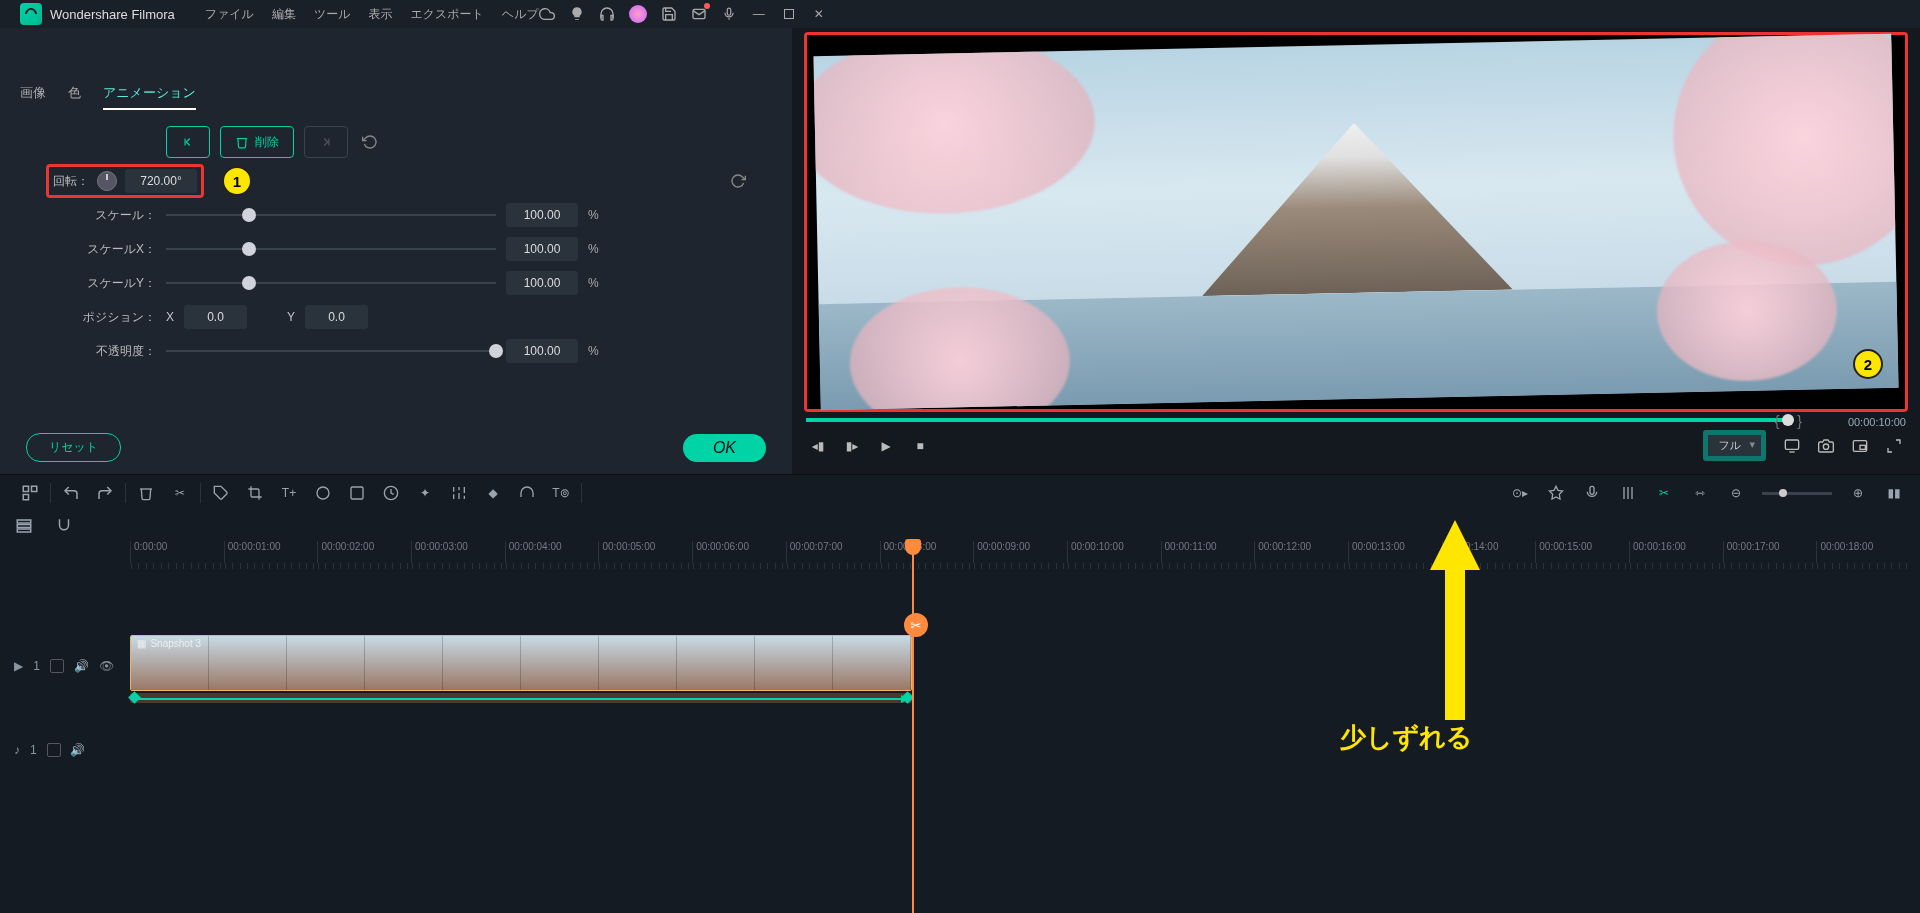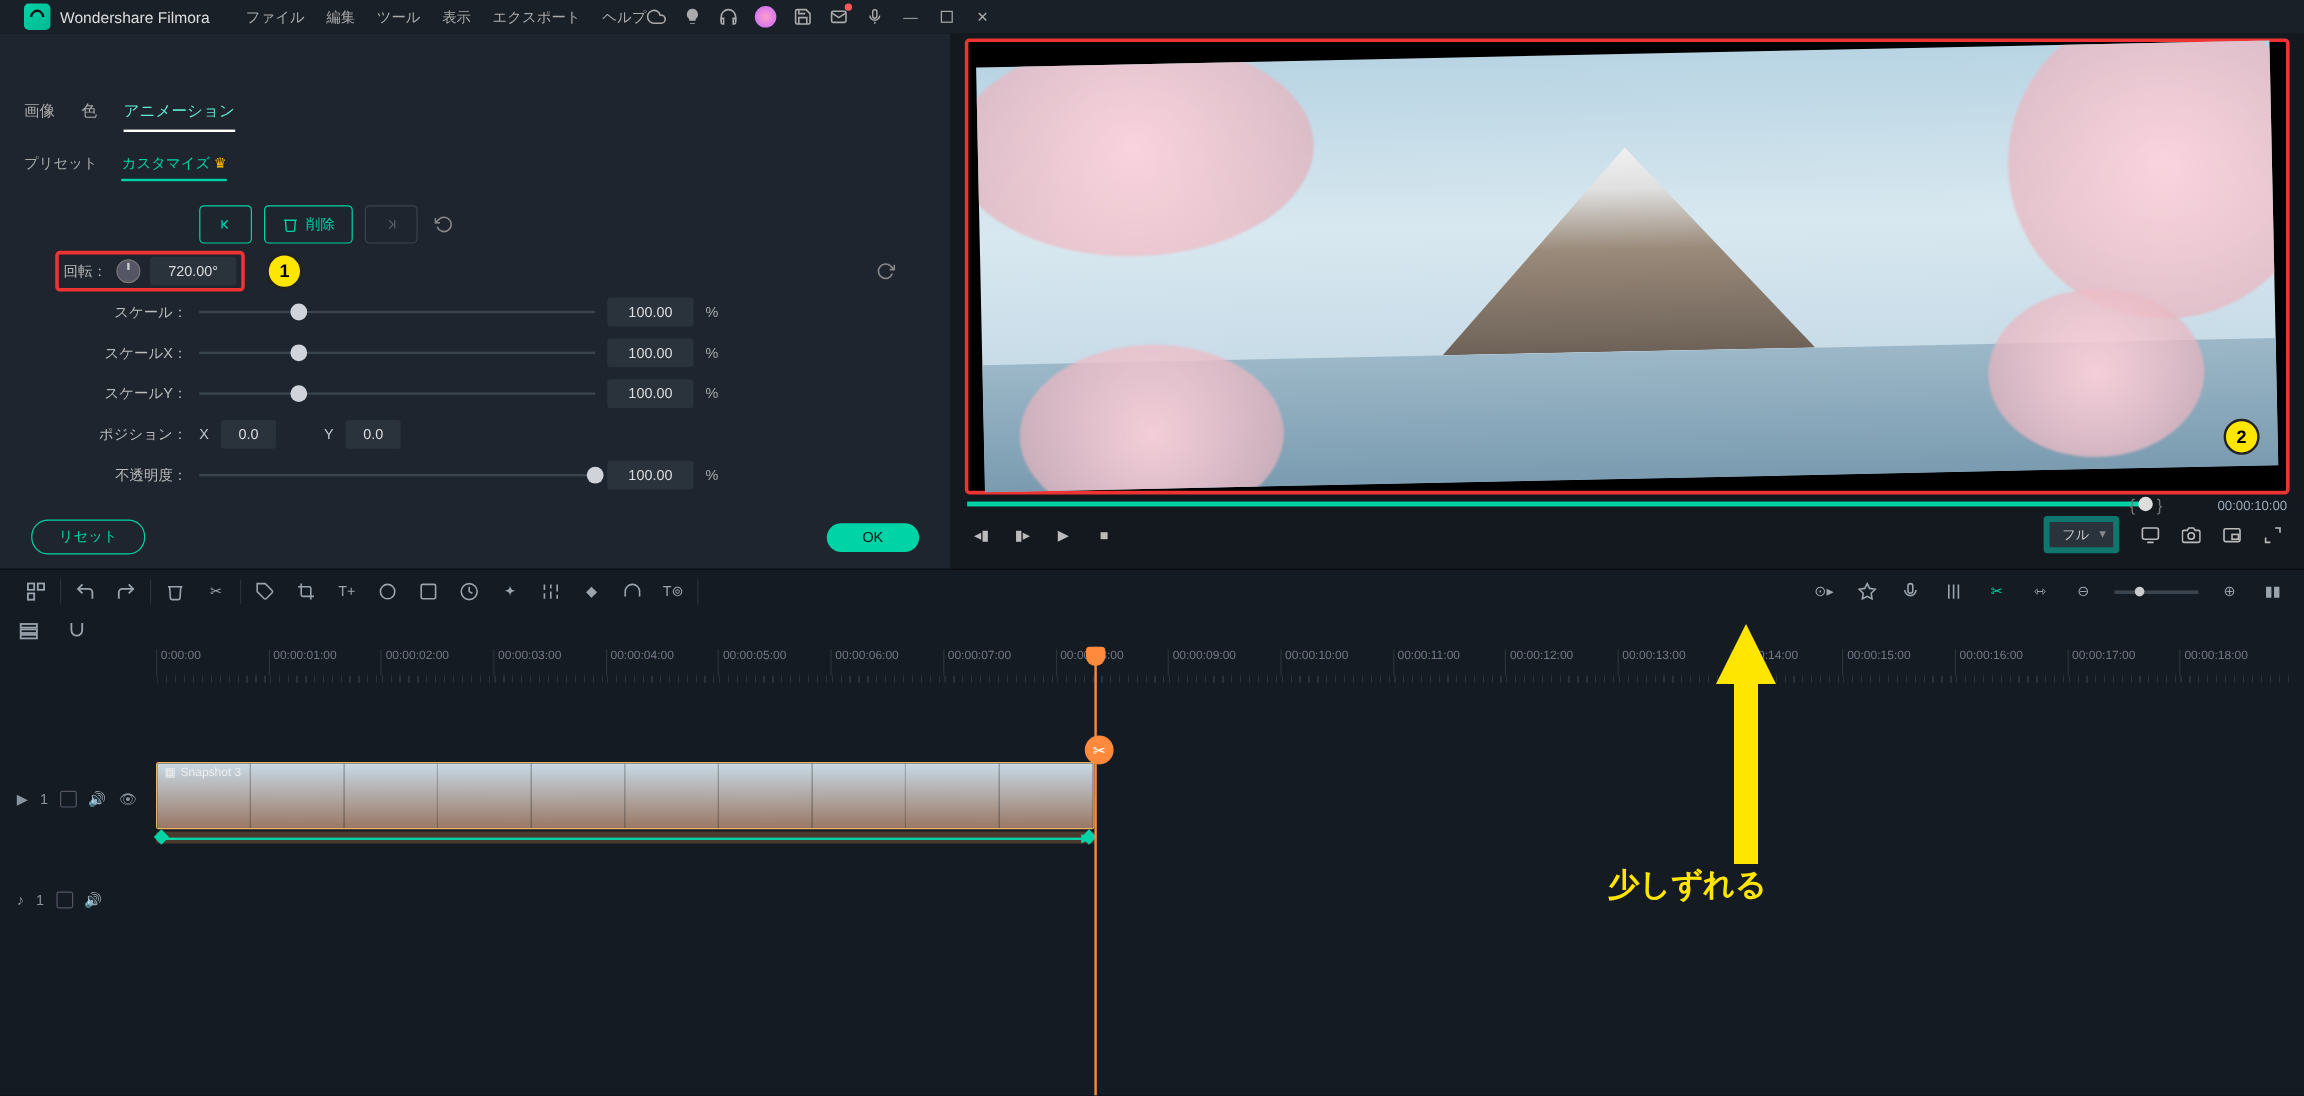--- a/index.html
+++ b/index.html
@@ -42,35 +42,35 @@
 .kfbtn.dis{ border-color:#3a444f; color:#556;}
 .kfbtn.sq{ width:44px; padding:0;}
 .reset-ico{ color:#888; margin-left:4px; cursor:pointer;}
 
 
 .prow{ display:flex; align-items:center; height:34px; gap:10px; padding-left:30px;}
 .plabel{ width:110px; text-align:right; color:#bbb; font-size:12px;}
 .rotknob{ width:20px; height:20px; border-radius:50%; background:#556; border:1px solid #777; position:relative;}
 .rotknob::after{content:"";position:absolute;top:2px;left:50%;width:2px;height:6px;background:#ccc;transform:translateX(-50%);}
 .valbox{ background:#2a323c; border:none; color:#ddd; width:72px; height:24px; text-align:center; border-radius:3px; font-size:12px;}
-.valbox.sm{ width:46px;}
+.valbox.sm{ width:63px;}
 .unit{ color:#aaa; width:20px;}
 .slider{ flex:0 0 330px; height:20px; position:relative;}
 .slider .track{ position:absolute; top:50%; left:0; right:0; height:2px; background:#3a444f; transform:translateY(-50%);}
 .slider .thumb{ position:absolute; top:50%; width:14px; height:14px; background:#d0d4da; border-radius:50%; transform:translate(-50%,-50%);}
 .redbox{ border:3px solid #e33; border-radius:4px; padding:2px 4px; display:inline-flex; align-items:center; gap:8px;}
 .badge{ width:30px; height:30px; border-radius:50%; background:#ffe600; color:#000; font-weight:bold; display:flex; align-items:center; justify-content:center; font-size:15px; border:2px solid #222;}
 .redbox + .badge{ margin-left:8px;}
 .spacer{ flex:1;}
 .rot-reset{ color:#888; cursor:pointer; margin-right:30px;}
 
 
 .leftbar{ margin-top:auto; display:flex; align-items:center; padding:8px 10px 2px;}
 .btn-reset{ border:1px solid #00d4a6; color:#00d4a6; background:transparent; padding:5px 22px; border-radius:14px; font-size:12px; cursor:pointer;}
-.btn-ok{ background:#00d4a6; color:#0a0f14; border:none; padding:5px 30px; border-radius:14px; font-size:12px; cursor:pointer;}
+.btn-ok{ background:#00d4a6; color:#0a0f14; border:none; padding:5px 30px; border-radius:14px; font-size:16px; cursor:pointer;font-style:italic;}
 
 
 .preview-wrap{ position:relative; margin-top:4px; border:3px solid #e33; border-radius:4px; height:380px; background:#000;}
 .preview{ position:absolute; inset:10px; background:linear-gradient(180deg,#b8d4e3 0%,#d8e8f0 40%,#c8dce8 70%,#8fb4cc 100%); overflow:hidden; transform:rotate(-1.2deg);}
 .mtn{ position:absolute; bottom:30%; left:32%; width:36%; height:48%; background:linear-gradient(180deg,#f0f0f0 0%,#e0e0e0 20%,#9a8a7a 50%,#6e6258 100%); clip-path:polygon(50% 0%, 90% 100%, 10% 100%);}
 .water{ position:absolute; bottom:0; left:0; right:0; height:30%; background:linear-gradient(180deg,#9cb8c8,#7a9bb0);}
 .blossom{ position:absolute; background:radial-gradient(circle,rgba(255,210,220,.9),rgba(220,170,180,.7)); border-radius:50%; filter:blur(1px);}
 .badge2{ position:absolute; right:22px; bottom:30px; z-index:3;}
 .scrub{ height:4px; background:#2a323c; margin:6px 120px 2px 2px; position:relative;}
 .scrub .fill{ position:absolute; left:0; right:0; top:0; bottom:0; background:#00d4a6;}
@@ -185,24 +185,20 @@
   </div>
 </div>
 
 <div class="main">
 
   <div class="left">
     <div class="tabs1">
       <div class="tab">画像</div>
       <div class="tab">色</div>
       <div class="tab active">アニメーション</div>
-    </div>
-    <div class="tabs2">
-      <div class="tab">プリセット</div>
-      <div class="tab active"><span>カスタマイズ</span><span class="crown">♛</span></div>
     </div>
 
     <div class="kfrow">
       <div class="kfbtn sq">
           <svg width="14" height="14" viewBox="0 0 24 24" fill="none" stroke="currentColor" stroke-width="2">
             <polyline points="15 18 9 12 15 6"></polyline>
             <line x1="7" y1="6" x2="7" y2="18"></line>
           </svg>
         </div>
       <div class="kfbtn">

